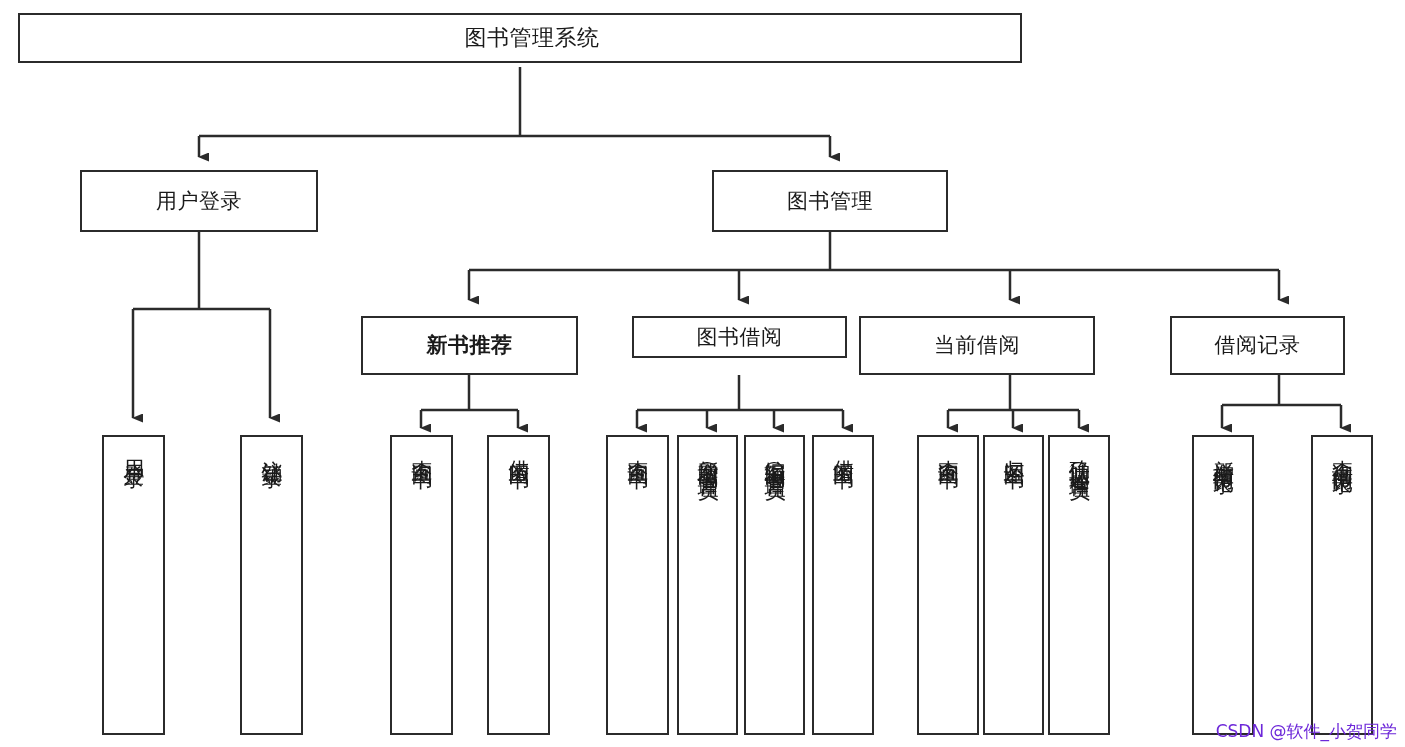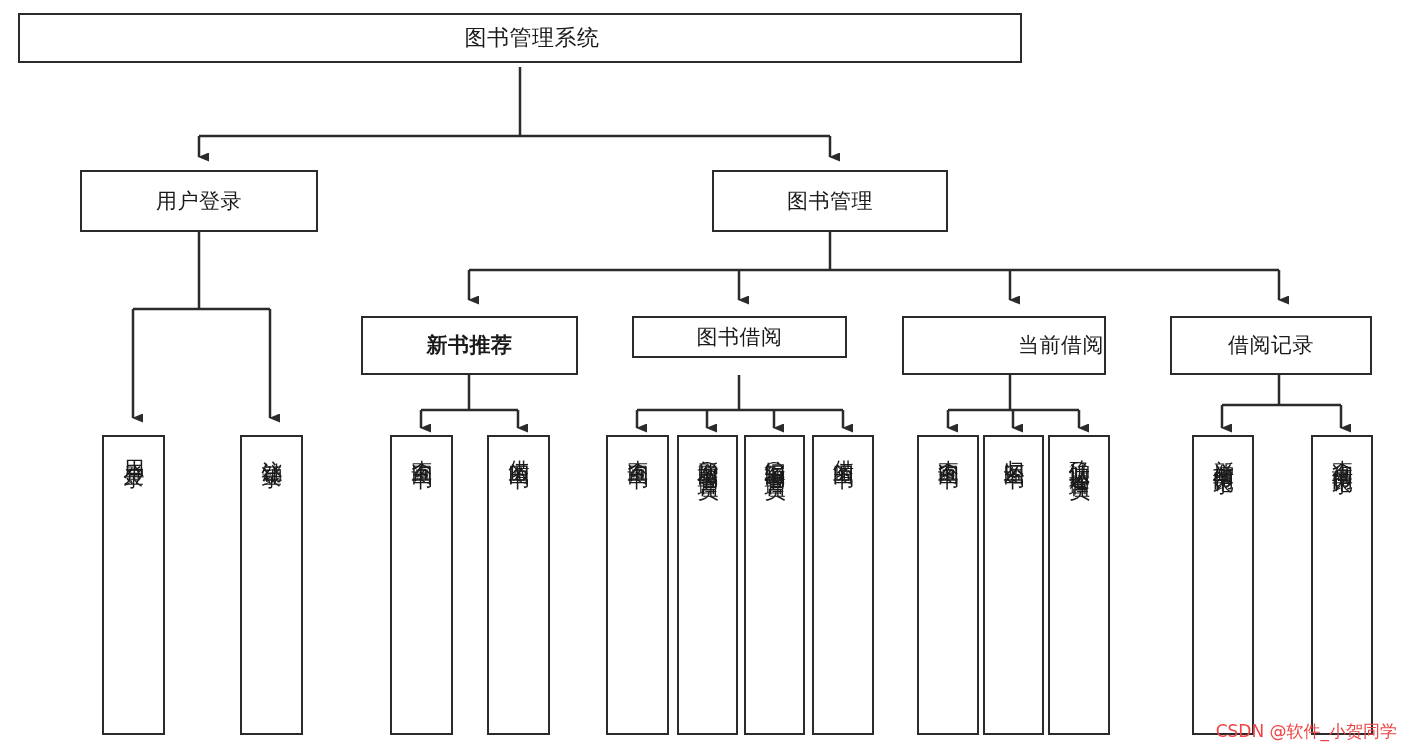--- a/index.html
+++ b/index.html
@@ -58,21 +58,21 @@
     font-size: 21px;
     letter-spacing: 3px;
     line-height: 1;
     white-space: nowrap;
   }
   .watermark {
     position: absolute;
     right: 8px;
     bottom: 4px;
     font-size: 17px;
-    color: #ef4444;
+    color: #6d28d9;
     font-family: "DejaVu Sans", "Liberation Sans", sans-serif;
     white-space: nowrap;
     pointer-events: none;
   }
 </style>
 </head>
 <body>
 
 <div id="diagram-root">
 
@@ -137,24 +137,24 @@
   <div class="node-box node-h" style="left:712px; top:170px; width:236px; height:62px;">
     <span class="node-label">图书管理</span>
   </div>
 
   <div class="node-box node-h" style="left:361px; top:316px; width:217px; height:59px;font-weight:bold;">
     <span class="node-label">新书推荐</span>
   </div>
   <div class="node-box node-h" style="left:632px; top:316px; width:215px; height:42px;">
     <span class="node-label">图书借阅</span>
   </div>
-  <div class="node-box node-h" style="left:902px; top:316px; width:204px; height:59px;justify-content:flex-end;">
+  <div class="node-box node-h" style="left:859px; top:316px; width:236px; height:59px;">
     <span class="node-label">当前借阅</span>
   </div>
-  <div class="node-box node-h" style="left:1170px; top:316px; width:202px; height:59px;">
+  <div class="node-box node-h" style="left:1170px; top:316px; width:175px; height:59px;">
     <span class="node-label">借阅记录</span>
   </div>
 
   <div class="node-box node-v" style="left:102px; top:435px; width:63px; height:300px;">
     <span class="node-label">用户登录</span>
   </div>
   <div class="node-box node-v" style="left:240px; top:435px; width:63px; height:300px;">
     <span class="node-label">注销登录</span>
   </div>
 

